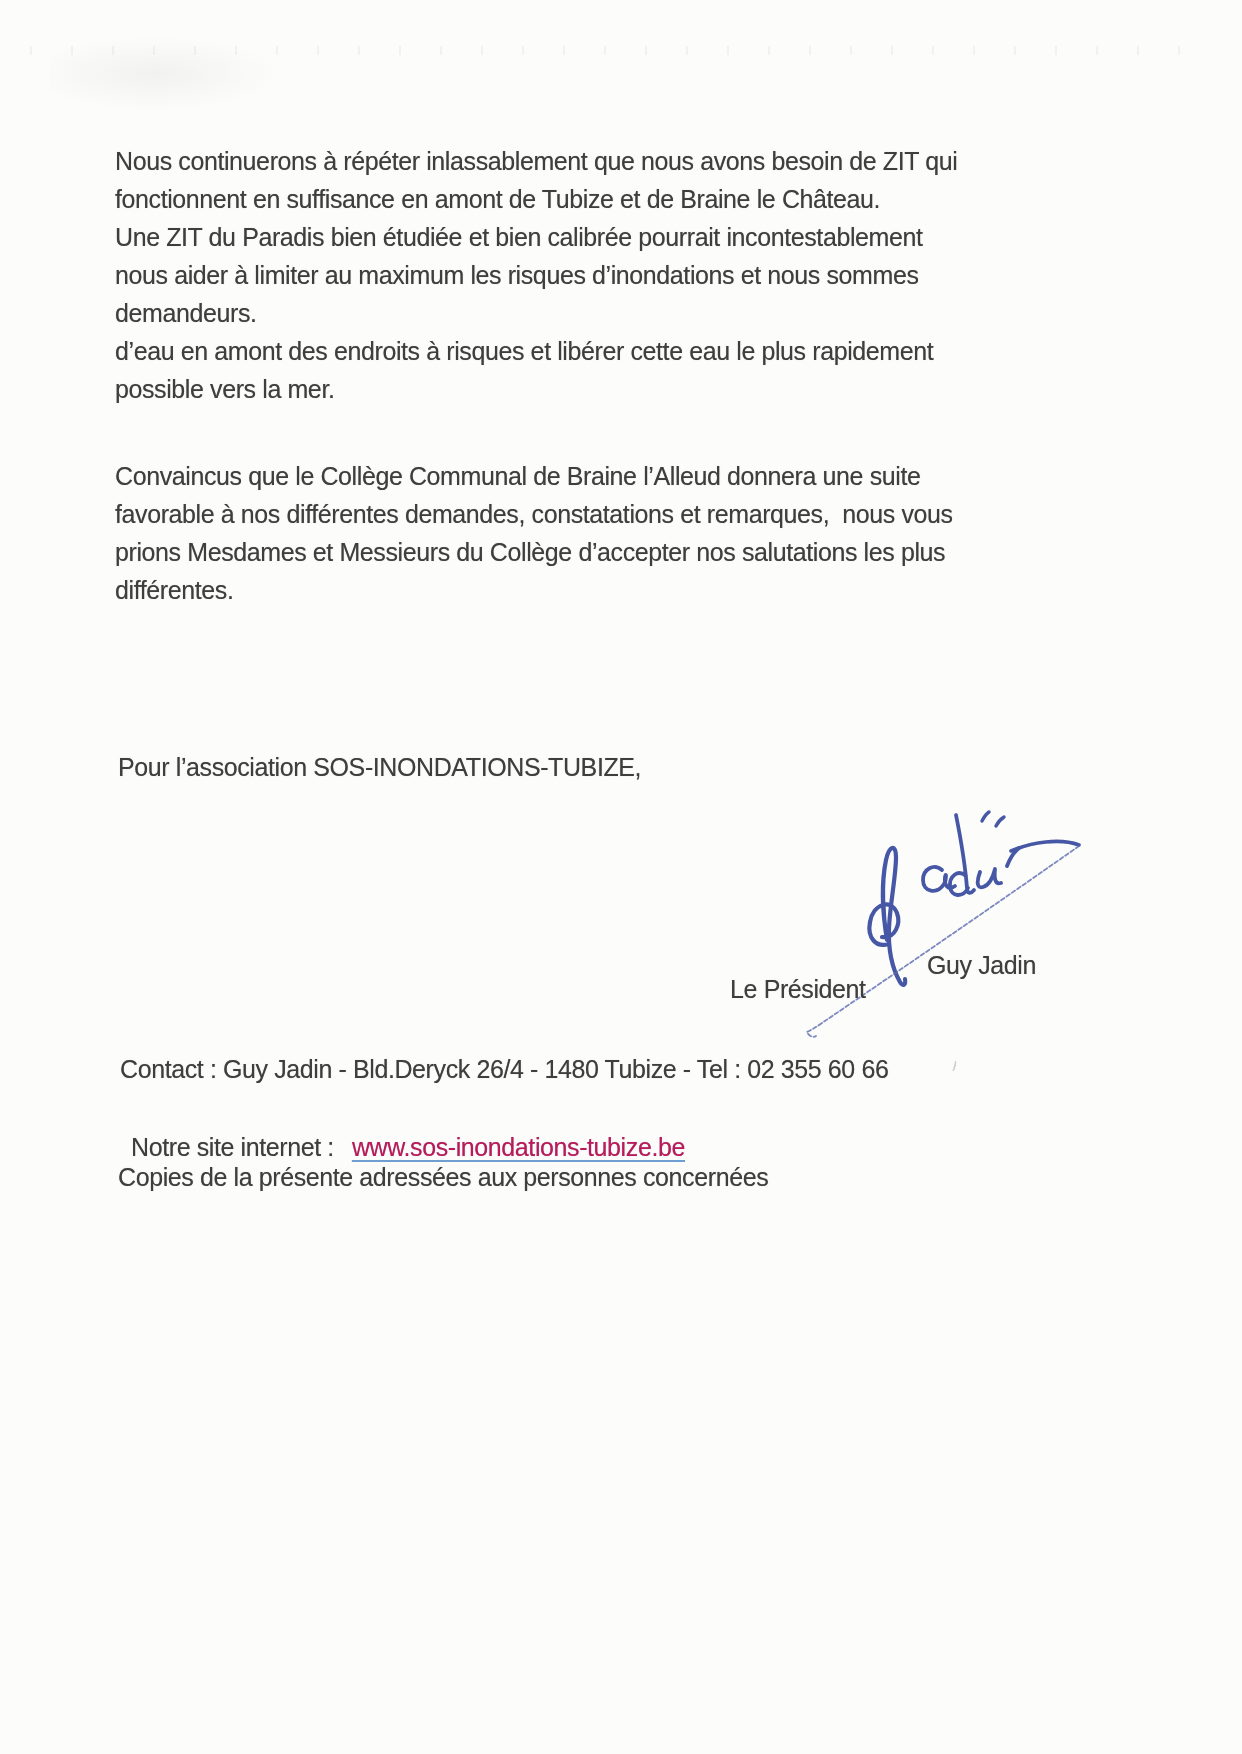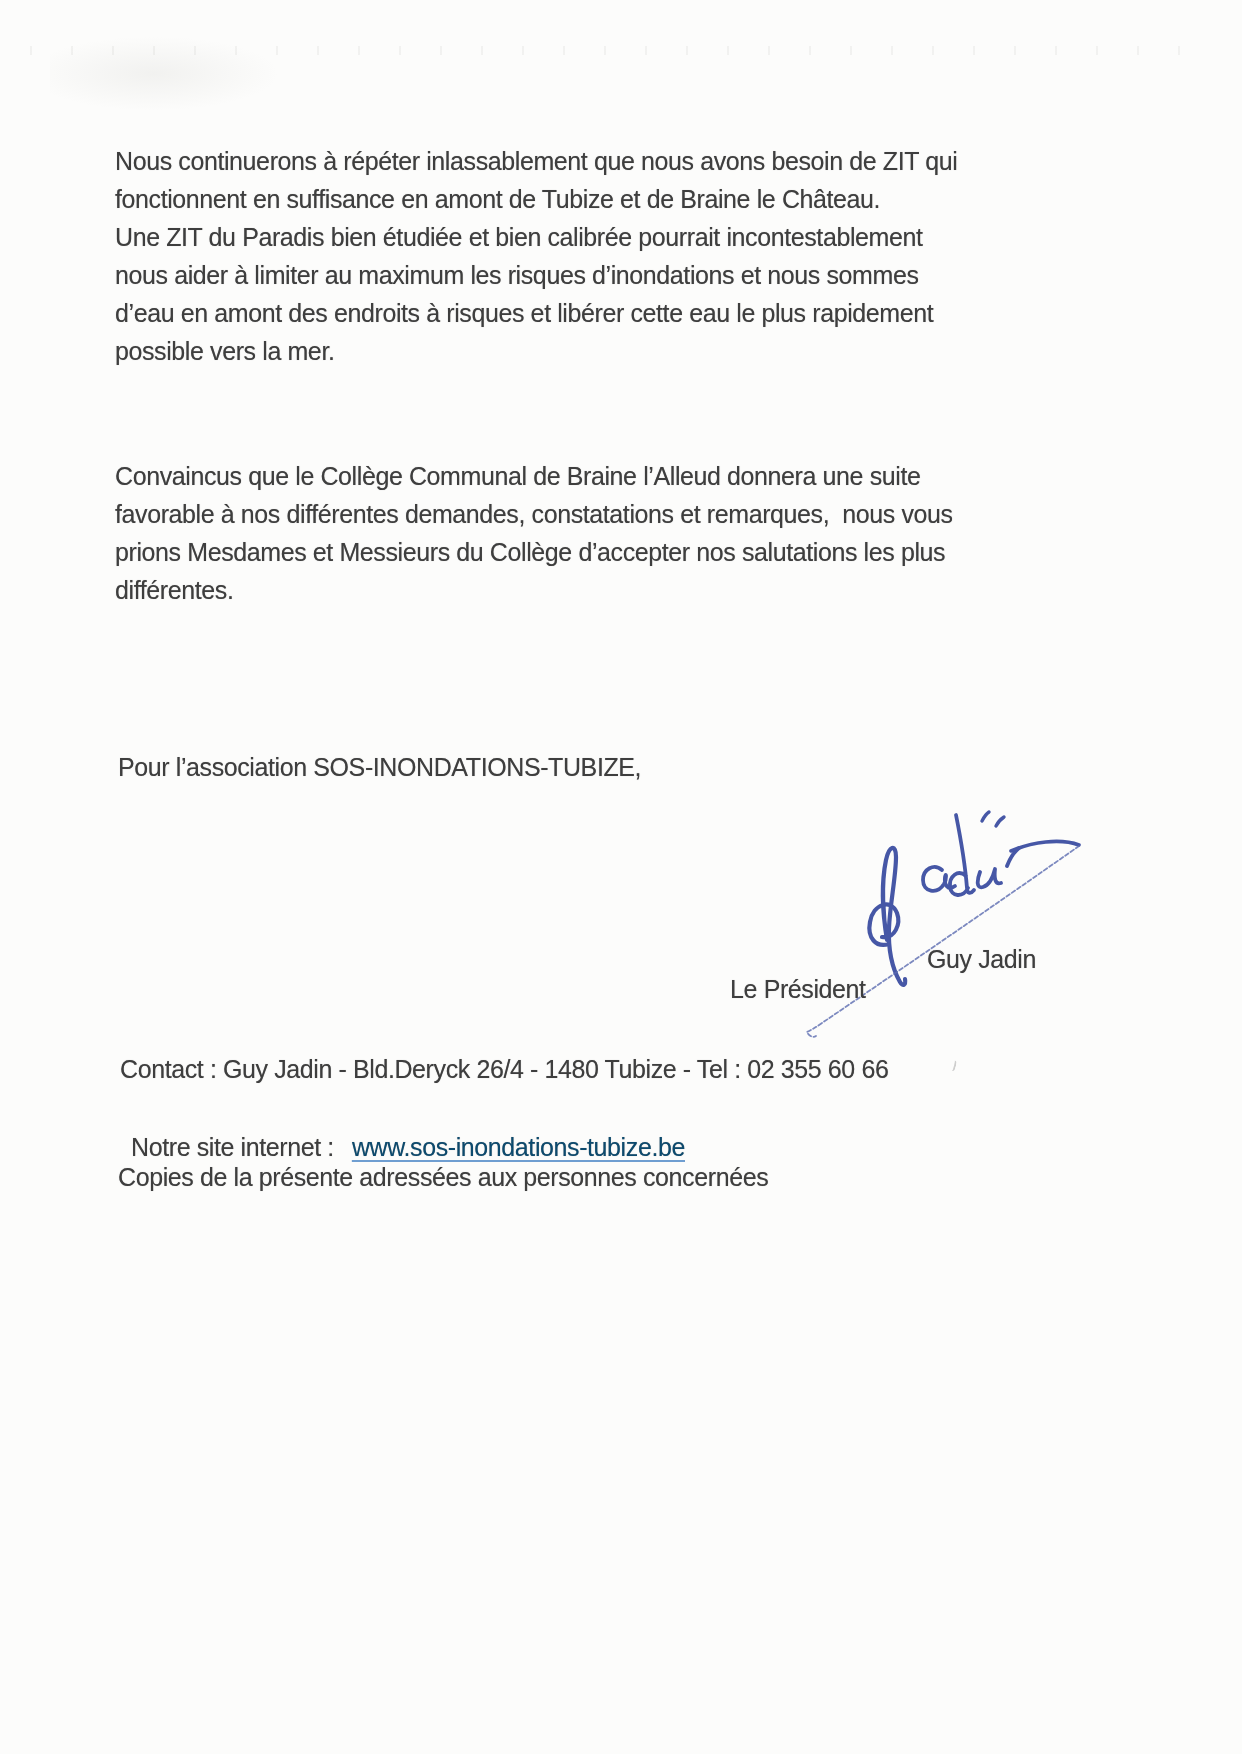--- a/index.html
+++ b/index.html
@@ -19,28 +19,28 @@
     text-shadow:0 0 0.7px rgba(70,70,70,0.55);
   }
   .line{white-space:pre;}
   
   #para1{left:115px;top:142px;}
   #para2{left:115px;top:457px;}
   #assoc{left:118px;top:748px;}
   
   #signature-svg{left:790px;top:800px;width:320px;height:245px;}
   #sig-caption{left:717px;top:932px;white-space:pre;}
-  #sig-caption .name{position:absolute;left:210px;top:8px;white-space:pre;}
+  #sig-caption .name{position:absolute;left:210px;top:14px;white-space:pre;}
   
   #contact{left:120px;top:1050px;}
   #website{left:118px;top:1090px;}
   #website .lbl{margin-right:18px;}
   #copies{left:118px;top:1158px;}
   a.weblink{
-    color:#0c4a6e;
+    color:#be185d;
     text-decoration:underline;
     text-decoration-color:#6f9ed1;
     text-underline-offset:4px;
     cursor:pointer;
   }
   
   #smudge{
     left:50px;top:36px;width:230px;height:75px;
     background:radial-gradient(ellipse at 45% 50%,rgba(165,165,158,0.12),rgba(165,165,158,0.0) 70%);
     pointer-events:none;
@@ -62,20 +62,21 @@
 
 <div class="abs" id="smudge"></div>
 <div class="abs" id="noise-top"></div>
 <div class="abs" id="artifact"></div>
 
 <div class="abs bodytext" id="para1">
     <div class="line">Nous continuerons à répéter inlassablement que nous avons besoin de ZIT qui</div>
     <div class="line">fonctionnent en suffisance en amont de Tubize et de Braine le Château.</div>
     <div class="line">Une ZIT du Paradis bien étudiée et bien calibrée pourrait incontestablement</div>
     <div class="line">nous aider à limiter au maximum les risques d’inondations et nous sommes</div>
+    <div class="line">demandeurs.</div>
     <div class="line">d’eau en amont des endroits à risques et libérer cette eau le plus rapidement</div>
     <div class="line">possible vers la mer.</div>
   </div>
 
 <div class="abs bodytext" id="para2">
     <div class="line">Convaincus que le Collège Communal de Braine l’Alleud donnera une suite</div>
     <div class="line">favorable à nos différentes demandes, constatations et remarques,  nous vous</div>
     <div class="line">prions Mesdames et Messieurs du Collège d’accepter nos salutations les plus</div>
     <div class="line">différentes.</div>
   </div>

